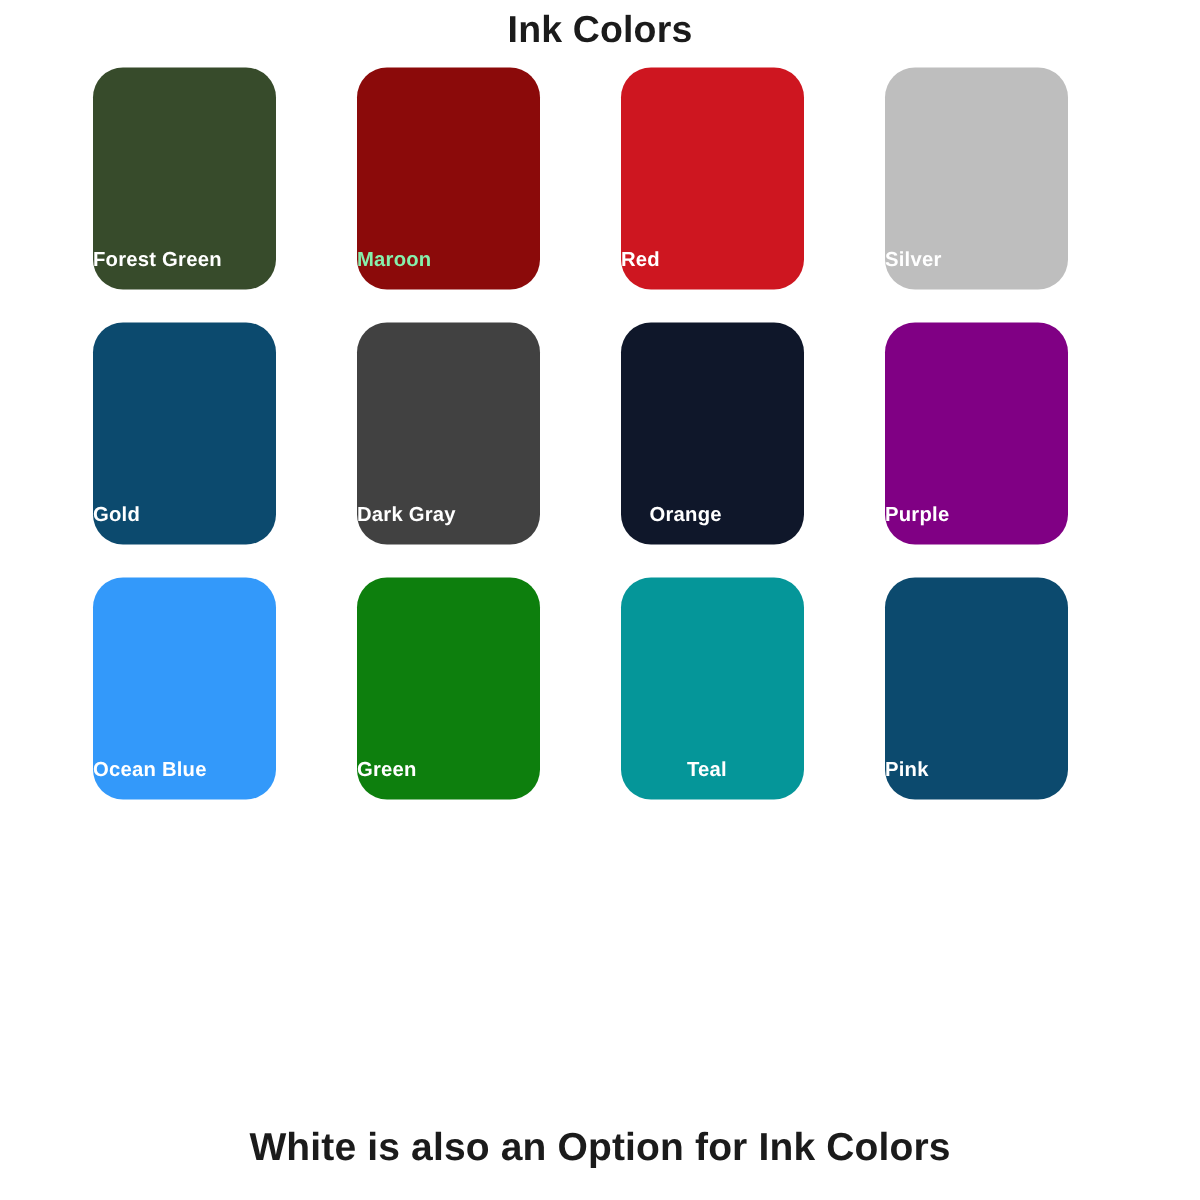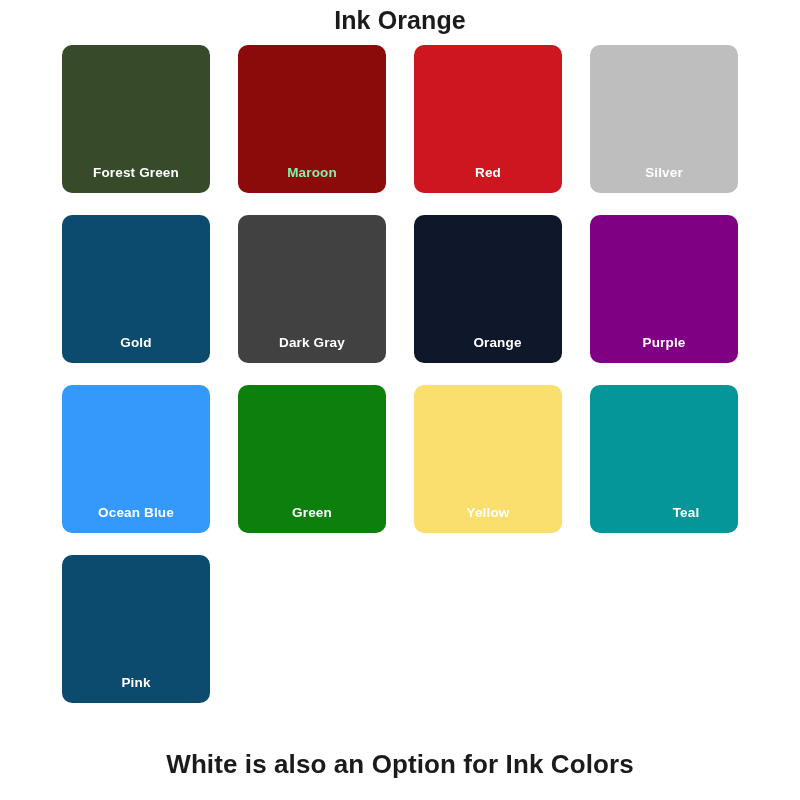--- a/index.html
+++ b/index.html
@@ -37,27 +37,27 @@
   .swatch-grid {
     margin-top: 9px;
     display: grid;
     grid-template-columns: repeat(4, 148px);
     grid-template-rows: repeat(4, 148px);
     column-gap: 28px;
     row-gap: 22px;
   }
   .swatch {
     position: relative;
-    width: 148px;
+    width: 122px;
     height: 148px;
-    border-radius: 10px;
+    border-radius: 20px;
     box-sizing: border-box;
     display: flex;
     align-items: flex-end;
-    justify-content: center;
+    justify-content: flex-start;
     overflow: hidden;
   }
   .swatch-label {
     font-size: 13.5px;
     font-weight: 700;
     color: #ffffff;
     letter-spacing: 0.15px;
     padding-bottom: 13px;
     text-align: center;
     white-space: nowrap;
@@ -74,21 +74,21 @@
     color: #1b1b1b;
     letter-spacing: 0.1px;
     line-height: 32px;
   }
 </style>
 </head>
 <body>
 
 <div class="page">
 
-  <h1 class="page-title">Ink Orange</h1>
+  <h1 class="page-title">Ink Colors</h1>
 
   <div class="swatch-grid">
       <div class="swatch" style="background: rgb(55, 75, 43);">
         <span class="swatch-label" style="color: rgb(255, 255, 255);">Forest Green</span>
       </div>
       <div class="swatch" style="background: rgb(139, 10, 10);">
         <span class="swatch-label" style="color: #86efac;">Maroon</span>
       </div>
       <div class="swatch" style="background: rgb(206, 22, 32);">
         <span class="swatch-label" style="color: rgb(255, 255, 255);">Red</span>
@@ -107,23 +107,20 @@
       </div>
       <div class="swatch" style="background: rgb(128, 0, 132);">
         <span class="swatch-label" style="color: rgb(255, 255, 255);">Purple</span>
       </div>
       <div class="swatch" style="background: rgb(51, 153, 250);">
         <span class="swatch-label" style="color: rgb(255, 255, 255);">Ocean Blue</span>
       </div>
       <div class="swatch" style="background: rgb(13, 127, 13);">
         <span class="swatch-label" style="color: rgb(255, 255, 255);">Green</span>
       </div>
-      <div class="swatch" style="background: rgb(250, 222, 110);">
-        <span class="swatch-label" style="color: rgb(255, 255, 255);">Yellow</span>
-      </div>
       <div class="swatch" style="background: rgb(5, 150, 153);">
         <span class="swatch-label" style="color: rgb(255, 255, 255); margin-left: 44px;">Teal</span>
       </div>
       <div class="swatch" style="background: #0c4a6e;">
         <span class="swatch-label" style="color: rgb(255, 255, 255);">Pink</span>
       </div>
     </div>
 
   <div class="footer-note">White is also an Option for Ink Colors</div>
 

